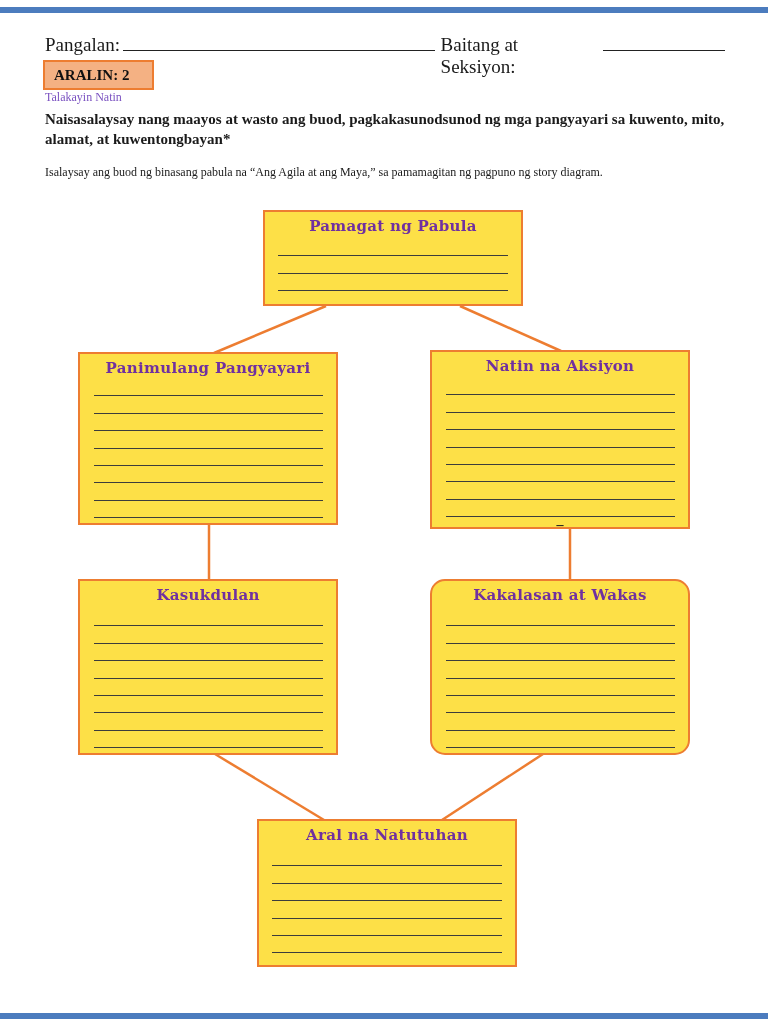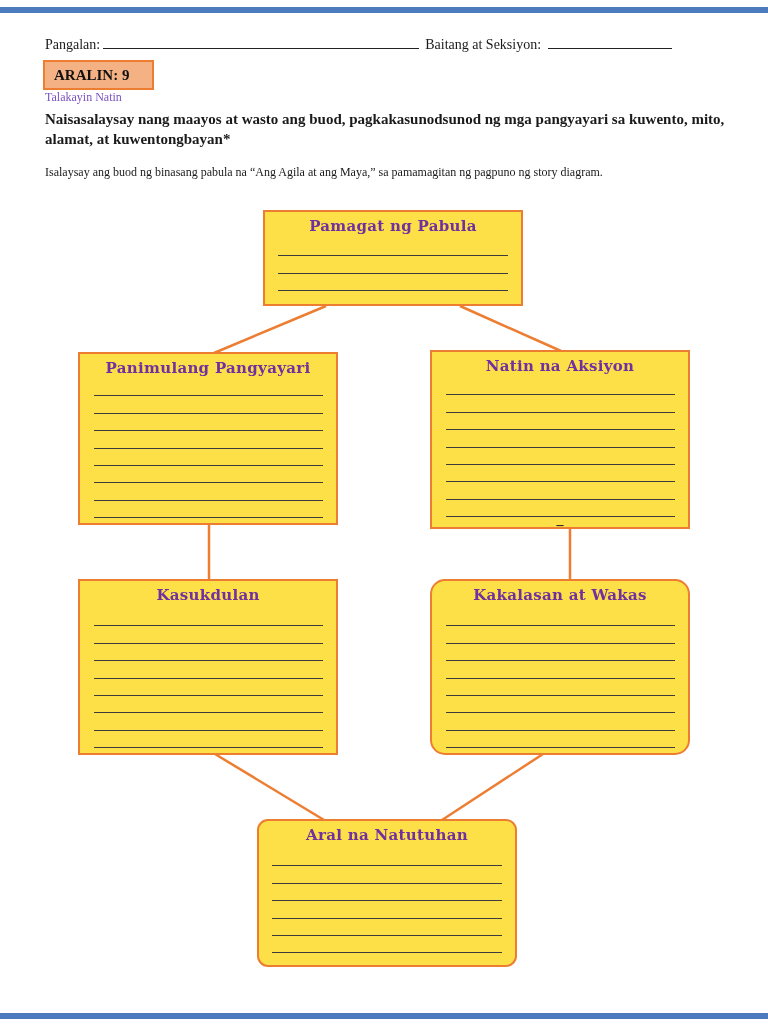--- a/index.html
+++ b/index.html
@@ -13,21 +13,21 @@
   .page { position:relative; width:768px; height:1024px; background:#ffffff; }
 
   .edge-bar { position:absolute; left:0; width:768px; height:6px; background:#4C7CBE; }
   .edge-bar.top { top:7px; }
   .edge-bar.bottom { top:1013px; }
 
   
   .header-row {
     position:absolute; left:45px; top:34px; width:680px;
     display:flex; align-items:baseline;
-    font-size:14px;
+    font-size:19px;
   }
   .fill-line { border-bottom:1.2px solid #222; height:14px; display:inline-block; }
   .fill-line.name { width:316px; margin:0 6px 0 3px; }
   .fill-line.section { width:124px; margin-left:7px; }
 
   .lesson-badge {
     position:absolute; left:43px; top:60px;
     width:92px; height:20px;
     background:#F4B183;
     border:2px solid #ED7D31;
@@ -78,21 +78,21 @@
 
   .box-pataas     { left:430px; top:350px; width:260px; height:179px; }
   .box-pataas .lines { top:26px; }
 
   .box-kasukdulan { left:78px;  top:579px; width:260px; height:176px; }
   .box-kasukdulan .lines { top:28px; }
 
   .box-kakalasan  { left:430px; top:579px; width:260px; height:176px;border-radius:15px; }
   .box-kakalasan .lines { top:28px; }
 
-  .box-aral       { left:257px; top:819px; width:260px; height:148px;border-radius:11px; }
+  .box-aral       { left:257px; top:819px; width:260px; height:148px; }
   .box-aral .lines { top:28px; left:13px; right:13px; }
 
   .stray-mark {
     position:absolute; left:50%; bottom:2px;
     transform:translateX(-50%);
     font-size:14px; font-weight:bold; color:#222; line-height:10px;
   }
 </style>
 </head>
 <body>
@@ -102,21 +102,21 @@
   <div class="edge-bar top"></div>
   <div class="edge-bar bottom"></div>
 
   <div class="header-row">
     <span>Pangalan:</span>
     <span class="fill-line name"></span>
     <span>Baitang at Seksiyon:</span>
     <span class="fill-line section"></span>
   </div>
 
-  <div class="lesson-badge">ARALIN: 9</div>
+  <div class="lesson-badge">ARALIN: 2</div>
 
   <div class="subheading">Talakayin Natin</div>
 
   <div class="objective">Naisasalaysay nang maayos at wasto ang buod, pagkakasunodsunod ng mga pangyayari sa kuwento, mito, alamat, at kuwentongbayan*</div>
 
   <div class="instruction">Isalaysay ang buod ng binasang pabula na “Ang Agila at ang Maya,” sa pamamagitan ng pagpuno ng story diagram.</div>
 
   <svg class="connector-layer" width="768" height="1024" viewBox="0 0 768 1024">
     <g stroke="#ED7D31" stroke-width="2.5" fill="none">
       <line x1="326" y1="306" x2="214" y2="353"></line>

